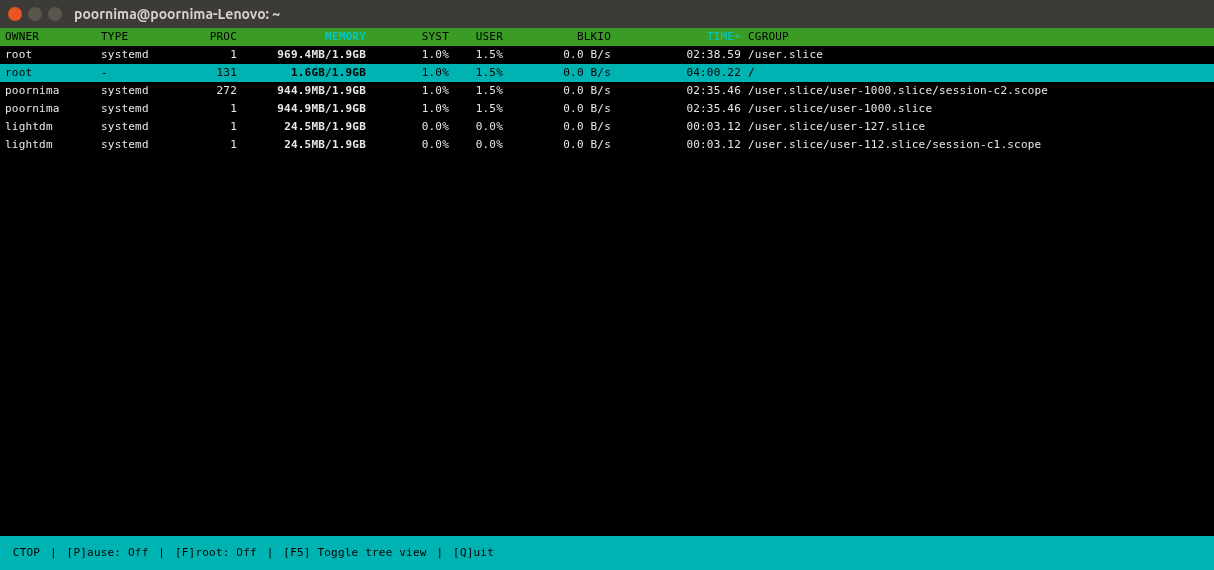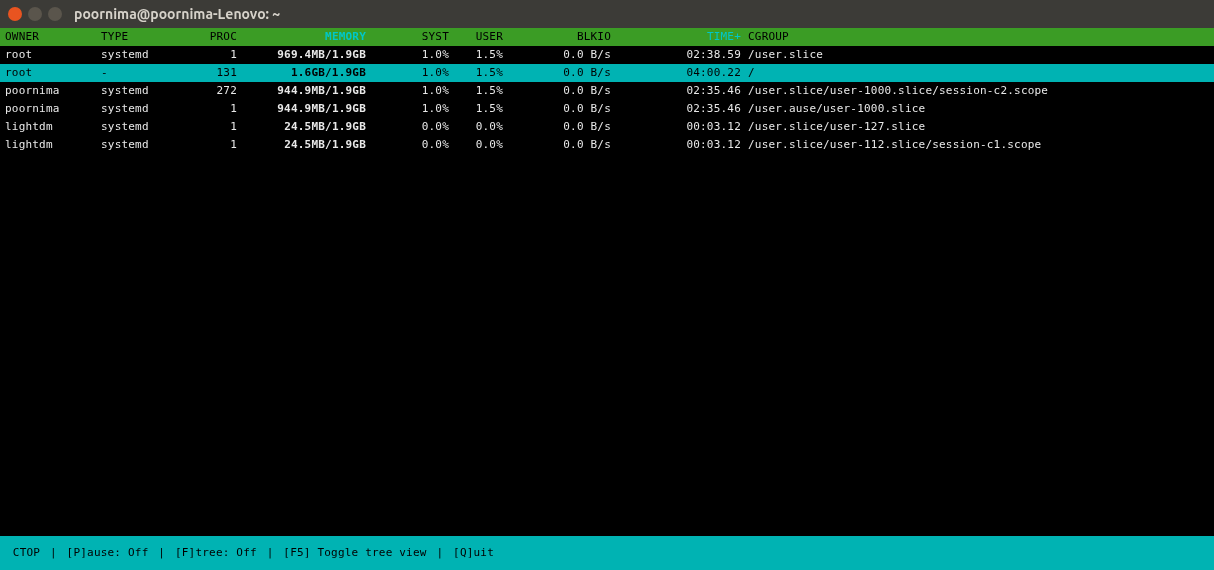--- a/index.html
+++ b/index.html
@@ -148,21 +148,21 @@
       </div>
       <div class="row">
         <span class="col col-owner">poornima</span>
         <span class="col col-type">systemd</span>
         <span class="col col-proc">1</span>
         <span class="col col-memory">944.9MB/1.9GB</span>
         <span class="col col-syst">1.0%</span>
         <span class="col col-user">1.5%</span>
         <span class="col col-blkio">0.0 B/s</span>
         <span class="col col-time">02:35.46</span>
-        <span class="col col-cgroup">/user.ause/user-1000.slice</span>
+        <span class="col col-cgroup">/user.slice/user-1000.slice</span>
       </div>
       <div class="row">
         <span class="col col-owner">lightdm</span>
         <span class="col col-type">systemd</span>
         <span class="col col-proc">1</span>
         <span class="col col-memory">24.5MB/1.9GB</span>
         <span class="col col-syst">0.0%</span>
         <span class="col col-user">0.0%</span>
         <span class="col col-blkio">0.0 B/s</span>
         <span class="col col-time">00:03.12</span>
@@ -181,19 +181,19 @@
       </div>
     </div>
 
   <div class="spacer"></div>
 
   <div class="statusbar">
     <span class="seg"> CTOP </span>
     <span class="seg">|</span>
     <span class="seg"> [P]ause: Off </span>
     <span class="seg">|</span>
-    <span class="seg"> [F]tree: Off </span>
+    <span class="seg"> [F]root: Off </span>
     <span class="seg">|</span>
     <span class="seg"> [F5] Toggle tree view </span>
     <span class="seg">|</span>
     <span class="seg"> [Q]uit</span>
   </div>
 </div>
 
 </body></html>

